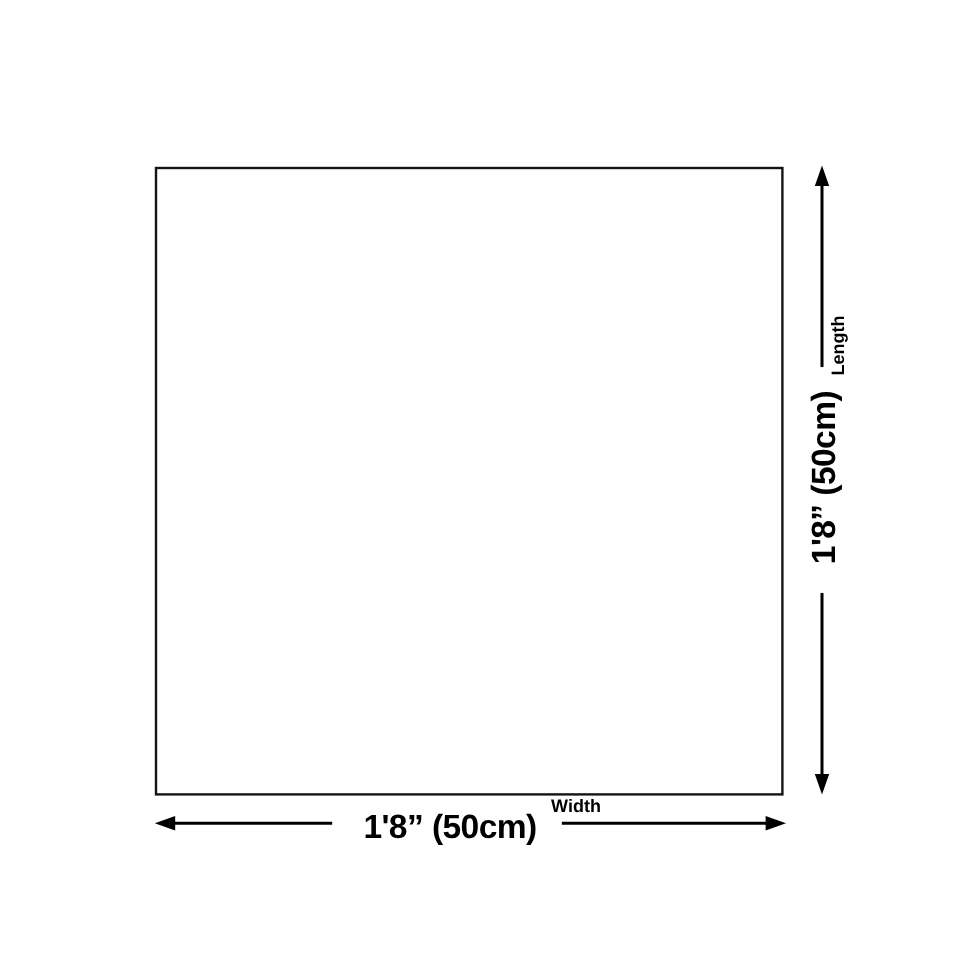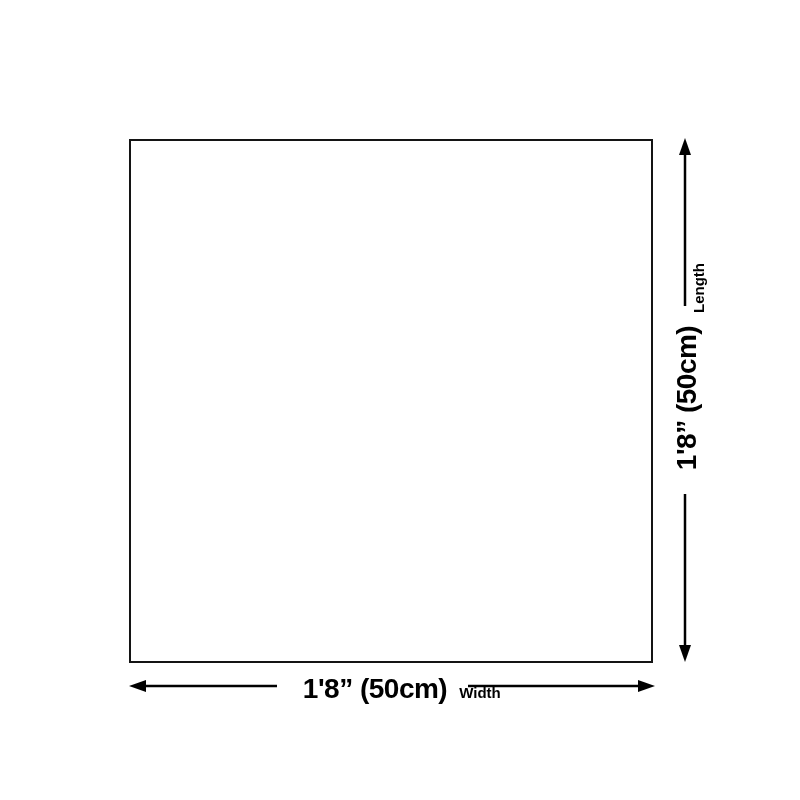--- a/index.html
+++ b/index.html
@@ -71,21 +71,21 @@
   }
   .value-horizontal {
     left: 275px;
     top: 671px;
     width: 200px;
     height: 36px;
     line-height: 36px;
   }
   .label-width {
     left: 445px;
-    top: 684px;
+    top: 664px;
     width: 70px;
     height: 18px;
     line-height: 18px;
   }
   .arrow-up    { left: 677px; top: 138px; }
   .arrow-down  { left: 677px; top: 494px; }
   .arrow-left  { left: 129px; top: 678px; }
   .arrow-right { left: 468px; top: 678px; }
 </style>
 </head>

